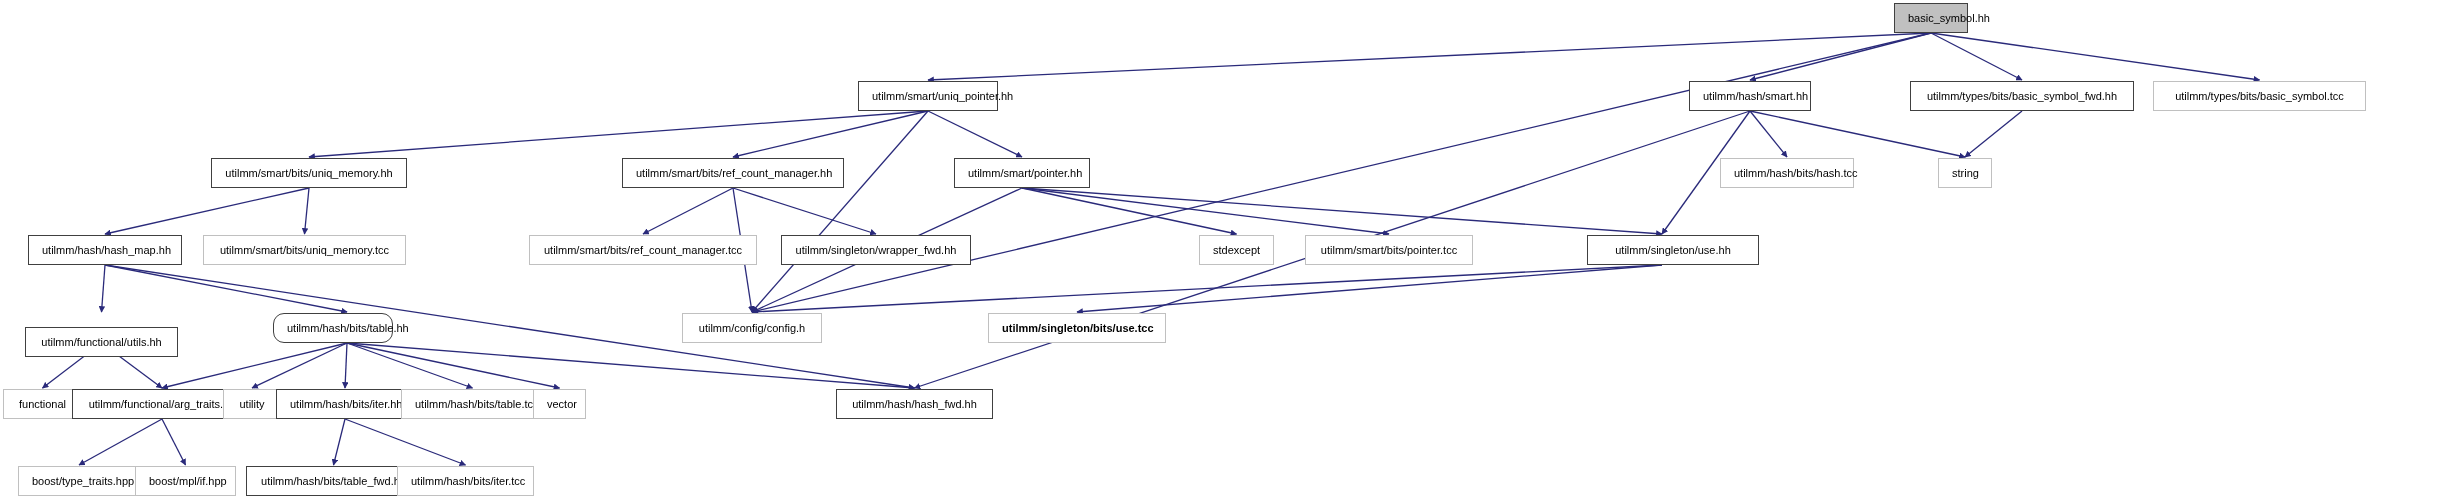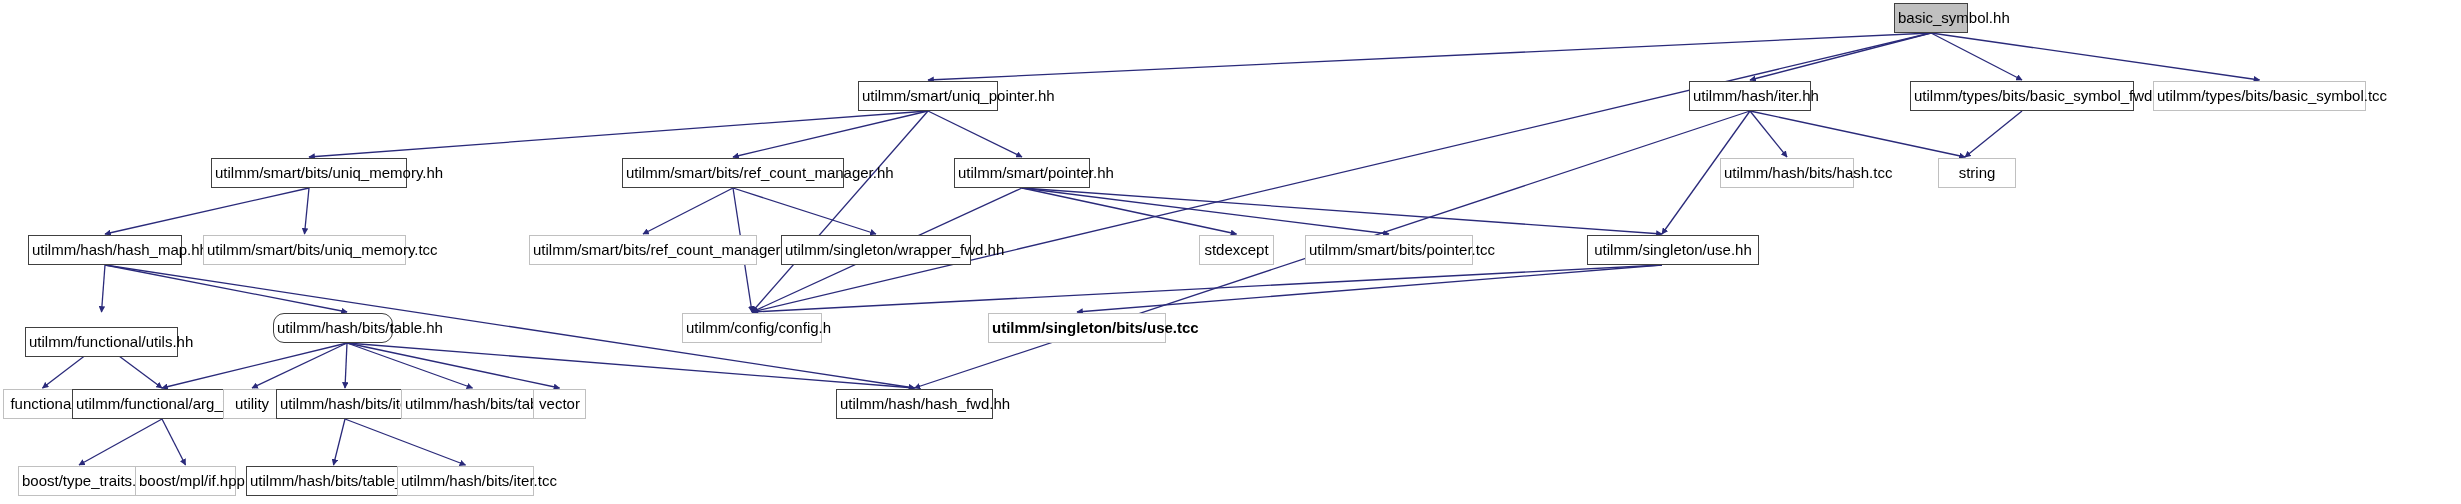--- a/index.html
+++ b/index.html
@@ -22,26 +22,26 @@
     width: 2461px;
     height: 504px;
     pointer-events: none;
   }
   .node {
     position: absolute;
     box-sizing: border-box;
     height: 30px;
     line-height: 28px;
     text-align: center;
-    font-size: 15px;
+    font-size: 11px;
     color: #000000;
     white-space: nowrap;
     background: #ffffff;
     border: 1px solid #c0c0c0;
-    padding: 0 3px;
+    padding: 0 13px;
     z-index: 3;
     cursor: pointer;
   }
   .node.strong {
     border: 1px solid #404040;
   }
   .node.root {
     background: #c0c0c0;
     border: 1px solid #404040;
   }
@@ -95,28 +95,28 @@
         <line x1="347" y1="343" x2="914.5" y2="388" stroke="#2a2a7a" stroke-width="1.3" marker-end="url(#arrow)"></line>
         <line x1="162" y1="419" x2="79" y2="465" stroke="#2a2a7a" stroke-width="1.3" marker-end="url(#arrow)"></line>
         <line x1="162" y1="419" x2="185.5" y2="465" stroke="#2a2a7a" stroke-width="1.3" marker-end="url(#arrow)"></line>
         <line x1="345" y1="419" x2="333.5" y2="465" stroke="#2a2a7a" stroke-width="1.3" marker-end="url(#arrow)"></line>
         <line x1="345" y1="419" x2="465.5" y2="465" stroke="#2a2a7a" stroke-width="1.3" marker-end="url(#arrow)"></line>
       </g>
   </svg>
   <div id="node-layer">
       <div class="node root" style="left: 1894px; top: 3px; width: 74px;">basic_symbol.hh</div>
       <div class="node strong" style="left: 858px; top: 81px; width: 140px;">utilmm/smart/uniq_pointer.hh</div>
-      <div class="node strong" style="left: 1689px; top: 81px; width: 122px;">utilmm/hash/iter.hh</div>
+      <div class="node strong" style="left: 1689px; top: 81px; width: 122px;">utilmm/hash/smart.hh</div>
       <div class="node strong" style="left: 1910px; top: 81px; width: 224px;">utilmm/types/bits/basic_symbol_fwd.hh</div>
-      <div class="node" style="left: 2153px; top: 81px; width: 213px; text-align: right;">utilmm/types/bits/basic_symbol.tcc</div>
+      <div class="node" style="left: 2153px; top: 81px; width: 213px;">utilmm/types/bits/basic_symbol.tcc</div>
       <div class="node strong" style="left: 211px; top: 158px; width: 196px;">utilmm/smart/bits/uniq_memory.hh</div>
       <div class="node strong" style="left: 622px; top: 158px; width: 222px;">utilmm/smart/bits/ref_count_manager.hh</div>
       <div class="node strong" style="left: 954px; top: 158px; width: 136px;">utilmm/smart/pointer.hh</div>
       <div class="node" style="left: 1720px; top: 158px; width: 134px;">utilmm/hash/bits/hash.tcc</div>
-      <div class="node" style="left: 1938px; top: 158px; width: 78px;">string</div>
+      <div class="node" style="left: 1938px; top: 158px; width: 54px;">string</div>
       <div class="node strong" style="left: 28px; top: 235px; width: 154px;">utilmm/hash/hash_map.hh</div>
       <div class="node" style="left: 203px; top: 235px; width: 203px;">utilmm/smart/bits/uniq_memory.tcc</div>
       <div class="node" style="left: 529px; top: 235px; width: 228px;">utilmm/smart/bits/ref_count_manager.tcc</div>
       <div class="node strong" style="left: 781px; top: 235px; width: 190px;">utilmm/singleton/wrapper_fwd.hh</div>
       <div class="node" style="left: 1199px; top: 235px; width: 75px;">stdexcept</div>
       <div class="node" style="left: 1305px; top: 235px; width: 168px;">utilmm/smart/bits/pointer.tcc</div>
       <div class="node strong" style="left: 1587px; top: 235px; width: 172px;">utilmm/singleton/use.hh</div>
       <div class="node strong" style="left: 25px; top: 313px; width: 153px; margin-top: 14px;">utilmm/functional/utils.hh</div>
       <div class="node strong" style="left: 273px; top: 313px; width: 120px; border-radius: 11px;">utilmm/hash/bits/table.hh</div>
       <div class="node" style="left: 682px; top: 313px; width: 140px;">utilmm/config/config.h</div>

